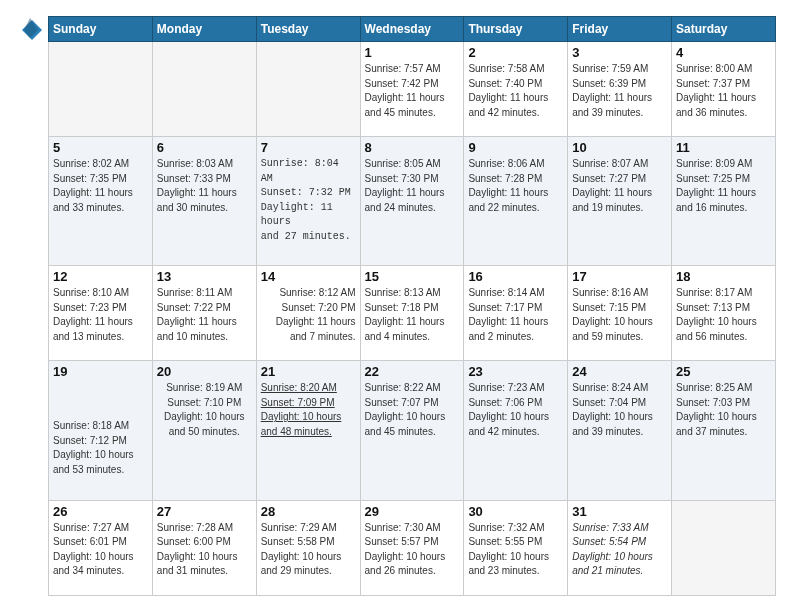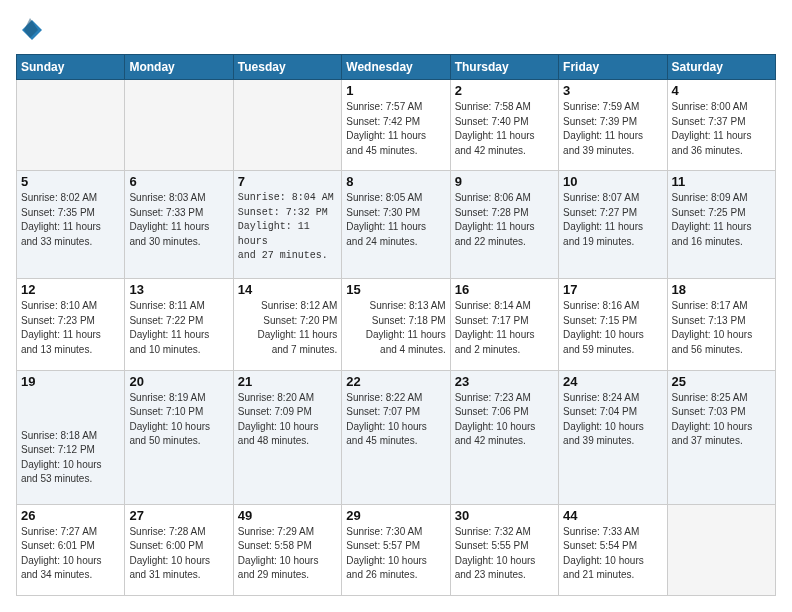--- a/index.html
+++ b/index.html
@@ -8,21 +8,21 @@
       background: #fff;
       width: 792px;
       height: 612px;
       overflow: hidden;
     }
     .page {
       width: 792px;
       height: 612px;
       padding: 16px;
       display: flex;
-      flex-direction: column;
+      flex-direction: row;
     }
     .header {
       display: flex;
       justify-content: space-between;
       align-items: flex-start;
       margin-bottom: 10px;
     }
     .logo {
       display: flex;
       align-items: center;
@@ -137,21 +137,21 @@
           <td>
             <span class="day-num">2</span>
             <div class="day-info" style="white-space: pre-line;">Sunrise: 7:58 AM
 Sunset: 7:40 PM
 Daylight: 11 hours
 and 42 minutes.</div>
           </td>
           <td>
             <span class="day-num">3</span>
             <div class="day-info" style="white-space: pre-line;">Sunrise: 7:59 AM
-Sunset: 7:39 PM
+Sunset: 6:39 PM
 Daylight: 11 hours
 and 39 minutes.</div>
           </td>
           <td>
             <span class="day-num">4</span>
             <div class="day-info" style="white-space: pre-line;">Sunrise: 8:00 AM
 Sunset: 7:37 PM
 Daylight: 11 hours
 and 36 minutes.</div>
           </td>
@@ -224,21 +224,21 @@
           </td>
           <td>
             <span class="day-num">14</span>
             <div class="day-info" style="white-space: pre-line; text-align: right;">Sunrise: 8:12 AM
 Sunset: 7:20 PM
 Daylight: 11 hours
 and 7 minutes.</div>
           </td>
           <td>
             <span class="day-num">15</span>
-            <div class="day-info" style="white-space: pre-line; text-align: right;">Sunrise: 8:13 AM
+            <div class="day-info" style="white-space: pre-line;">Sunrise: 8:13 AM
 Sunset: 7:18 PM
 Daylight: 11 hours
 and 4 minutes.</div>
           </td>
           <td>
             <span class="day-num">16</span>
             <div class="day-info" style="white-space: pre-line;">Sunrise: 8:14 AM
 Sunset: 7:17 PM
 Daylight: 11 hours
 and 2 minutes.</div>
@@ -261,28 +261,28 @@
         <tr class="row-shaded">
           <td>
             <span class="day-num">19</span>
             <div class="day-info" style="white-space: pre-line; margin-top: 40px;">Sunrise: 8:18 AM
 Sunset: 7:12 PM
 Daylight: 10 hours
 and 53 minutes.</div>
           </td>
           <td>
             <span class="day-num">20</span>
-            <div class="day-info" style="white-space: pre-line;">Sunrise: 8:19 AM
+            <div class="day-info" style="white-space: pre-line; text-align: center;">Sunrise: 8:19 AM
 Sunset: 7:10 PM
 Daylight: 10 hours
 and 50 minutes.</div>
           </td>
           <td>
             <span class="day-num">21</span>
-            <div class="day-info" style="white-space: pre-line;">Sunrise: 8:20 AM
+            <div class="day-info" style="white-space: pre-line; text-decoration: underline;">Sunrise: 8:20 AM
 Sunset: 7:09 PM
 Daylight: 10 hours
 and 48 minutes.</div>
           </td>
           <td>
             <span class="day-num">22</span>
             <div class="day-info" style="white-space: pre-line;">Sunrise: 8:22 AM
 Sunset: 7:07 PM
 Daylight: 10 hours
 and 45 minutes.</div>
@@ -318,43 +318,43 @@
 and 34 minutes.</div>
           </td>
           <td>
             <span class="day-num">27</span>
             <div class="day-info" style="white-space: pre-line;">Sunrise: 7:28 AM
 Sunset: 6:00 PM
 Daylight: 10 hours
 and 31 minutes.</div>
           </td>
           <td>
-            <span class="day-num">49</span>
+            <span class="day-num">28</span>
             <div class="day-info" style="white-space: pre-line;">Sunrise: 7:29 AM
 Sunset: 5:58 PM
 Daylight: 10 hours
 and 29 minutes.</div>
           </td>
           <td>
             <span class="day-num">29</span>
             <div class="day-info" style="white-space: pre-line;">Sunrise: 7:30 AM
 Sunset: 5:57 PM
 Daylight: 10 hours
 and 26 minutes.</div>
           </td>
           <td>
             <span class="day-num">30</span>
             <div class="day-info" style="white-space: pre-line;">Sunrise: 7:32 AM
 Sunset: 5:55 PM
 Daylight: 10 hours
 and 23 minutes.</div>
           </td>
           <td>
-            <span class="day-num">44</span>
-            <div class="day-info" style="white-space: pre-line;">Sunrise: 7:33 AM
+            <span class="day-num">31</span>
+            <div class="day-info" style="white-space: pre-line; font-style: italic;">Sunrise: 7:33 AM
 Sunset: 5:54 PM
 Daylight: 10 hours
 and 21 minutes.</div>
           </td>
           <td class="empty"></td>
         </tr>
       </tbody>
   </table>
 </div>
 

